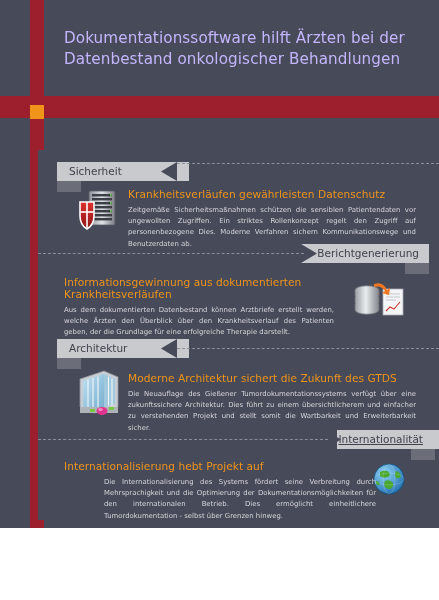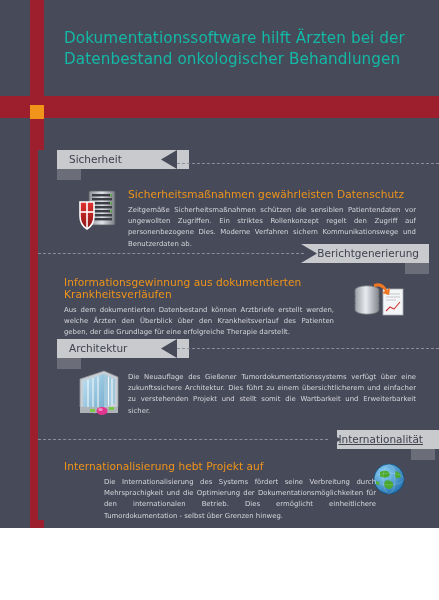--- a/index.html
+++ b/index.html
@@ -13,21 +13,21 @@
 
   
   .hdr-vbar{position:absolute;left:30px;top:0;width:14px;height:132px;background:#9d1f2e;}
   .hdr-vbar2{position:absolute;left:30px;top:132px;width:14px;height:18px;background:#9d1f2e;}
   .hdr-block{position:absolute;left:44px;top:0;width:395px;height:96px;background:#474a58;}
   .hdr-hbar{position:absolute;left:0;top:96px;width:439px;height:22px;background:#9d1f2e;}
   .hdr-hbar-left{position:absolute;left:0;top:105px;width:30px;height:13px;background:#9d1f2e;}
   .hdr-orange{position:absolute;left:30px;top:105px;width:14px;height:14px;background:#f0941a;}
   .hdr-title{
     position:absolute;left:64px;top:28px;width:360px;
-    color:#14b8a6;font-size:15.2px;line-height:1.35;font-weight:400;letter-spacing:.1px;
+    color:#c4b5fd;font-size:15.2px;line-height:1.35;font-weight:400;letter-spacing:.1px;
   }
 
   
   .rail{position:absolute;left:30px;top:150px;width:8px;height:375px;background:#9d1f2e;}
 
   
   .ribbon{position:absolute;height:19px;}
   .ribbon .body{
     position:absolute;top:0;height:19px;background:#c9cace;
     color:#3f414d;font-size:10.5px;line-height:19px;
@@ -68,21 +68,21 @@
   <div class="hdr-vbar2"></div>
   <div class="hdr-orange"></div>
 
   <div class="hdr-title">
     <div>Dokumentationssoftware hilft Ärzten bei der</div>
     <div>Datenbestand onkologischer Behandlungen</div>
   </div>
 
   <div class="rail"></div>
 
-  <div class="ribbon rib-l" style="left:57px;top:150px;width:120px;">
+  <div class="ribbon rib-l" style="left:57px;top:162px;width:120px;">
     <div class="body" style="width:120px;">Sicherheit</div>
     <div class="notch-r" style="left:104px;"></div>
     <div class="fold" style="left:0;"></div>
   </div>
   <div class="dashline" style="left:177px;top:163px;width:262px;"></div>
 
   <div class="icon-wrap" style="left:78px;top:188px;">
     <svg width="42" height="44" viewBox="0 0 42 44">
       <defs>
         <linearGradient id="srv" x1="0" y1="0" x2="1" y2="0">
@@ -112,21 +112,21 @@
           <rect x="32.2" y="22" width="1.4" height="2.4"></rect>
         </g>
         <path d="M2 14 L16 14 L16 28 Q16 37 9 41 Q2 37 2 28 Z" fill="url(#shd)" stroke="#ffffff" stroke-width="1.6"></path>
         <path d="M9 14 L9 41" stroke="#ffffff" stroke-width="1.6"></path>
         <path d="M2.4 24 L15.6 24" stroke="#ffffff" stroke-width="1.6"></path>
       </g>
     </svg>
   </div>
 
   <div class="block" style="left:128px;top:188px;width:288px;">
-    <div class="blk-title">Sicherheitsmaßnahmen gewährleisten Datenschutz</div>
+    <div class="blk-title">Krankheitsverläufen gewährleisten Datenschutz</div>
     <div class="blk-body">Zeitgemäße Sicherheitsmaßnahmen schützen die sensiblen Patientendaten vor ungewollten Zugriffen. Ein striktes Rollenkonzept regelt den Zugriff auf personenbezogene Dies. Moderne Verfahren sichern Kommunikationswege und Benutzerdaten ab.</div>
   </div>
 
   <div class="ribbon" style="left:301px;top:244px;width:128px;">
     <div class="body" style="left:0;width:128px;text-align:right;padding-right:10px;box-sizing:border-box;">Berichtgenerierung</div>
     <div class="notch-l" style="left:0;"></div>
     <div class="fold" style="left:104px;"></div>
   </div>
   <div class="dashline" style="left:38px;top:253px;width:266px;"></div>
 
@@ -192,20 +192,21 @@
         <rect x="6" y="40" width="38" height="6" fill="#aeb3ba"></rect>
         <ellipse cx="28" cy="44" rx="5.5" ry="4" fill="#e0348f"></ellipse>
         <ellipse cx="26.5" cy="42.5" rx="2.2" ry="1.6" fill="#f48fc4"></ellipse>
         <rect x="16" y="42" width="5" height="3" fill="#7ac943"></rect>
         <rect x="35" y="40" width="5" height="3" fill="#7ac943"></rect>
       </g>
     </svg>
   </div>
 
   <div class="block" style="left:128px;top:372px;width:288px;">
+    <div class="blk-title">Moderne Architektur sichert die Zukunft des GTDS</div>
     <div class="blk-body">Die Neuauflage des Gießener Tumordokumentationssystems verfügt über eine zukunftssichere Architektur. Dies führt zu einem übersichtlicherem und einfacher zu verstehenden Projekt und stellt somit die Wartbarkeit und Erweiterbarkeit sicher.</div>
   </div>
 
   <div class="ribbon" style="left:325px;top:430px;width:110px;">
     <div class="body" style="left:12px;width:110px;text-align:right;padding-right:24px;box-sizing:border-box;text-decoration:underline;">Internationalität</div>
     <div class="notch-l" style="left:0;"></div>
     <div class="fold" style="left:86px;"></div>
   </div>
   <div class="dashline" style="left:38px;top:439px;width:290px;"></div>
 

